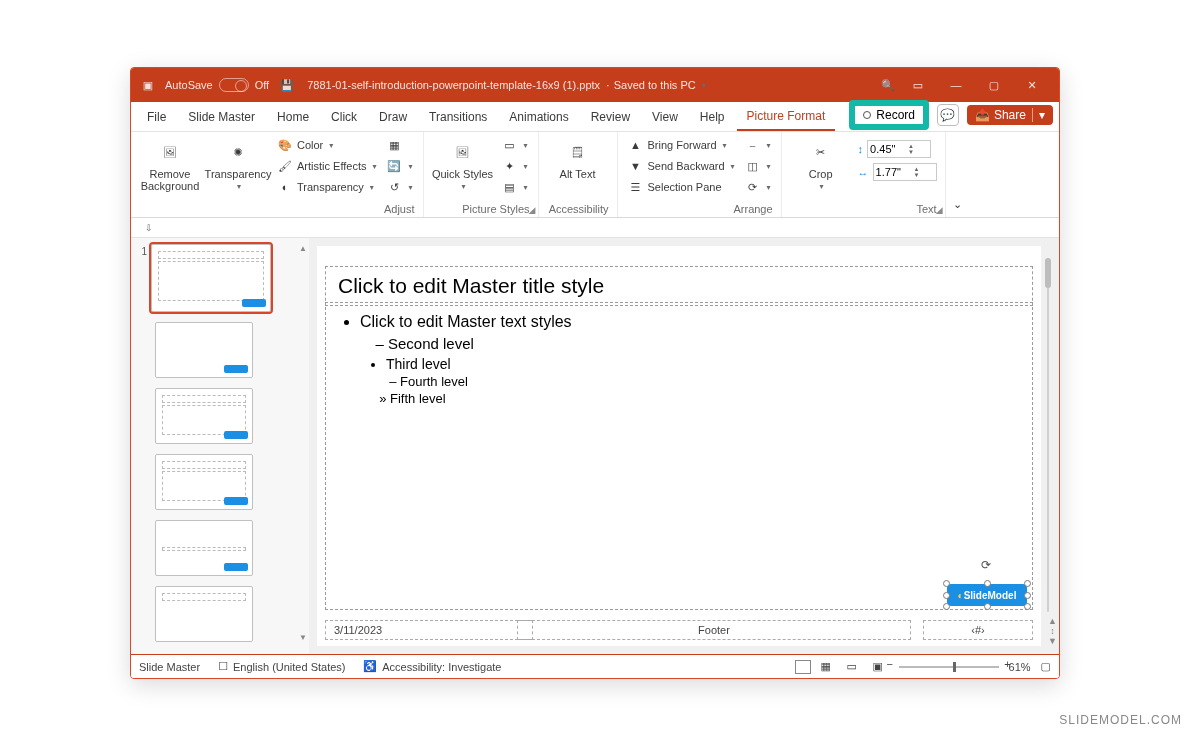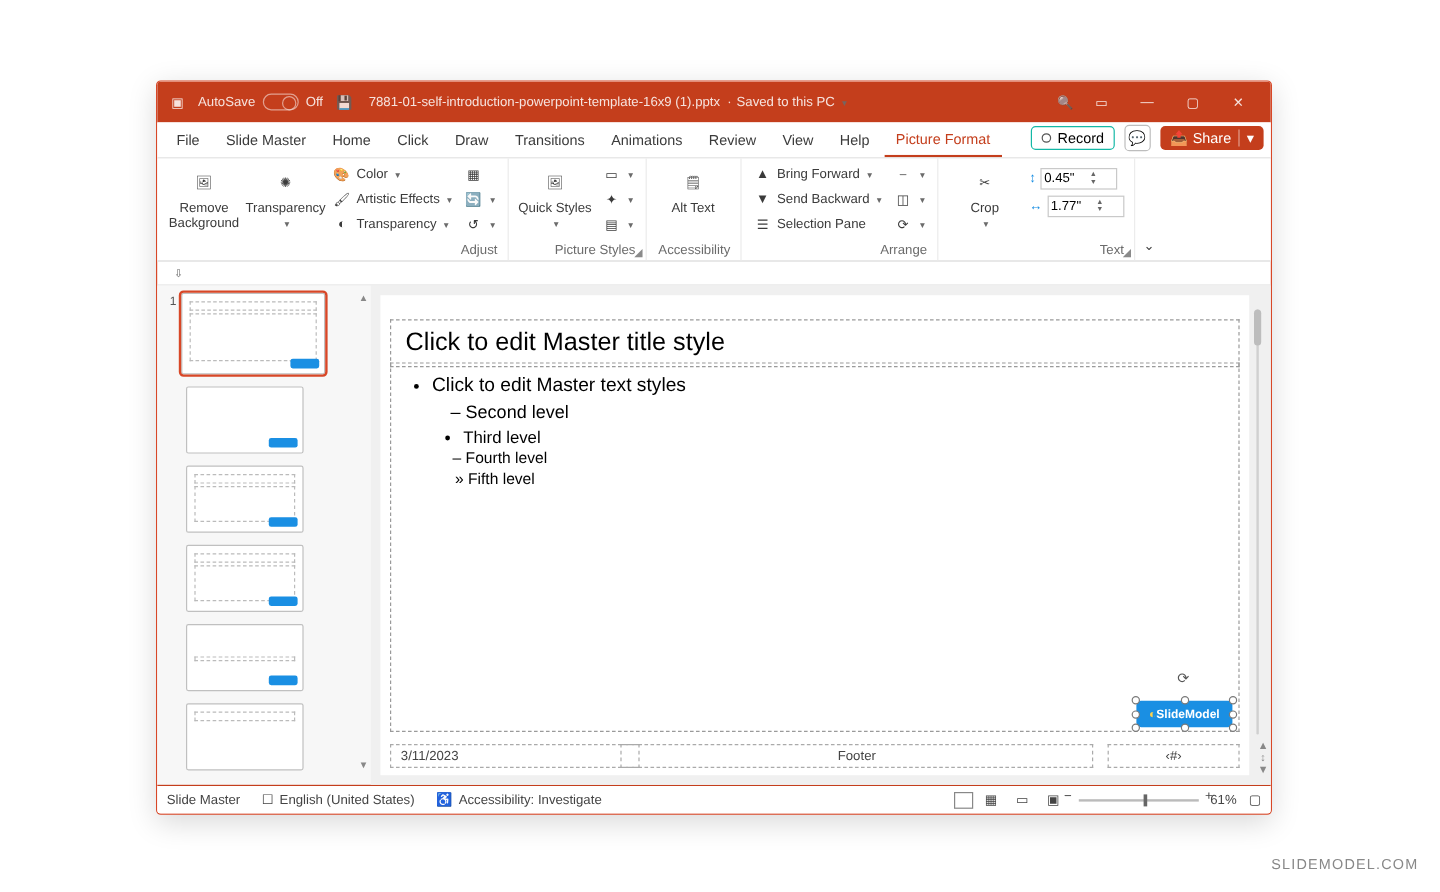--- a/index.html
+++ b/index.html
@@ -43,21 +43,21 @@
   
   .menubar {
     height: 30px; background:#fff; border-bottom:1px solid #e3e3e3;
     display:flex; align-items:center; padding: 0 6px; font-size:12px;
     gap: 2px;
     position:relative;
   }
   .menu-item { padding: 6px 10px; color:#3b3b3b; cursor:pointer; border-radius:4px 4px 0 0;}
   .menu-item.active { color:#c43e1c; border-bottom:2px solid #c43e1c;}
   .menu-right { margin-left:auto; display:flex; align-items:center; gap:8px; padding-bottom:3px;}
-  .record-btn { border:1px solid #14b8a6; border-radius:4px; padding:2px 8px; font-size:12px; display:flex; align-items:center; gap:5px;}
+  .record-btn { border:6px solid #14b8a6; border-radius:4px; padding:2px 8px; font-size:12px; display:flex; align-items:center; gap:5px;}
   .record-dot{ width:8px; height:8px; border:1.5px solid #555; border-radius:50%;}
   .comment-icn{ width:22px;height:22px;border:1px solid #bdbdbd;border-radius:4px;display:flex;align-items:center;justify-content:center;color:#666;}
   .share-btn{ background:#c43e1c;color:#fff;border-radius:4px;padding:3px 8px;font-size:12px;display:flex;align-items:center;gap:4px;}
   .share-caret{ border-left:1px solid rgba(255,255,255,.5); padding-left:6px; margin-left:2px;}
 
   
   .ribbon {
     height: 86px; background:#fff; border-bottom:1px solid #d9d9d9;
     display:flex; align-items:stretch; font-size:11px; color:#3b3b3b;
   }
@@ -98,21 +98,21 @@
   .thumb-scroll::after{content:"▼";font-size:8px;color:#888;position:absolute;bottom:0;left:2px;}
 
   .editor{ flex:1; background:#f0f0f0; display:flex; flex-direction:column; position:relative; padding:8px 18px 8px 8px;}
   .slide{ flex:1; background:#fff; position:relative; }
   .ph{ border:1px dashed #9a9a9a; position:absolute; background:transparent;}
   .title-ph{ left:8px; top:20px; right:8px; height:40px; display:flex; align-items:center; padding-left:12px; font-size:21px;}
   .body-ph{ left:8px; top:56px; right:8px; bottom:36px; padding:10px 14px; font-size:16px;}
   .body-ph ul{ list-style: disc; padding-left:20px;}
   .lvl2 li{ list-style:"– "; margin-left:28px; font-size:15px; margin-top:4px;}
   .lvl3 li{ list-style:disc; margin-left:26px; font-size:14px; margin-top:4px;}
-  .lvl4 li{ list-style:"– "; margin-left:28px; font-size:13px; margin-top:2px;}
+  .lvl4 li{ list-style:"– "; margin-left:40px; font-size:13px; margin-top:2px;}
   .lvl5 li{ list-style:"» "; margin-left:30px; font-size:13px; margin-top:2px;}
   .footer-ph{ position:absolute; bottom:6px; height:20px; border:1px dashed #aaa; display:flex; align-items:center; justify-content:center; font-size:11px; color:#444;}
   .date-ph{ left:8px; width:208px; justify-content:flex-start; padding-left:8px;}
   .ftr-ph{ left:200px; right:130px;}
   .num-ph{ right:8px; width:110px;}
   .editor-scroll{ position:absolute; right:2px; top:8px; bottom:8px; width:12px;}
   .escroll-track{ position:absolute;left:2px;top:12px;bottom:34px;width:2px;background:#d0d0d0;border-radius:2px;}
   .escroll-thumb{ position:absolute;left:0;top:12px;width:6px;height:30px;background:#bdbdbd;border-radius:3px;}
   .escroll-arrows{ position:absolute; right:0; bottom:0; font-size:9px; color:#888; line-height:9px; display:flex; flex-direction:column; align-items:center; gap:1px;}
 

